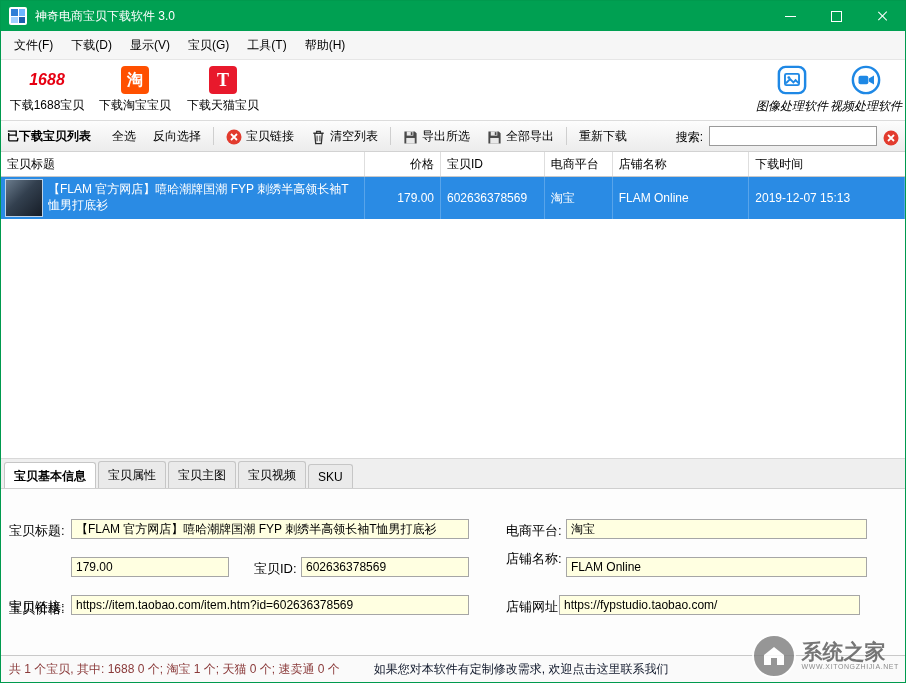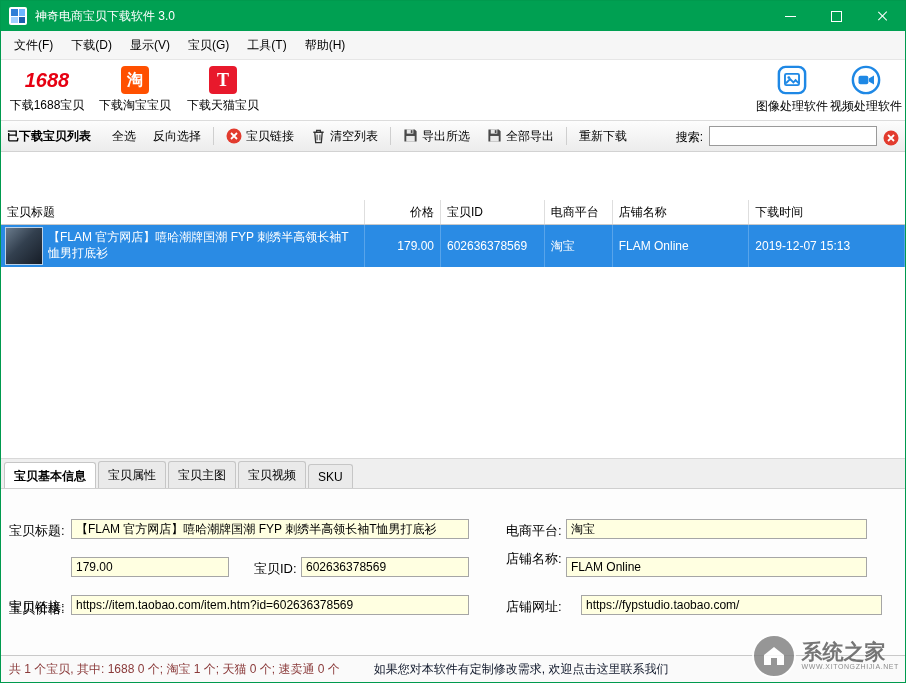--- a/index.html
+++ b/index.html
@@ -25,41 +25,41 @@
   .glyph-close::after{transform:rotate(-45deg);}
 
   
   .menubar{height:28px;background:#f6f6f6;display:flex;align-items:center;padding-left:4px;flex:0 0 auto;border-bottom:1px solid #e6e6e6;}
   .menu-item{padding:0 9px;height:22px;line-height:22px;cursor:default;}
 
   
   .toolbar{height:60px;display:flex;align-items:center;background:#fff;border-bottom:1px solid #dcdcdc;flex:0 0 auto;padding:0 2px;}
   .tool-btn{width:88px;height:56px;display:flex;flex-direction:column;align-items:center;justify-content:center;gap:3px;cursor:pointer;border-radius:3px;}
   .tool-btn .lbl{font-size:12px;white-space:nowrap;}
-  .icon-1688{color:#e60012;font-weight:bold;font-style:italic;font-size:20px;height:28px;display:flex;align-items:center;}
+  .icon-1688{color:#e60012;font-weight:bold;font-style:italic;font-size:16px;height:28px;display:flex;align-items:center;}
   .icon-tile{width:28px;height:28px;border-radius:4px;display:flex;align-items:center;justify-content:center;color:#fff;font-weight:bold;box-sizing:border-box;}
   .tile-taobao{background:#ff5000;font-size:16px;}
   .tile-tmall{background:#e8192c;font-size:18px;font-family:"Liberation Serif",serif;}
   .tile-smt{background:#ff7300;}
   .smt-arc{width:13px;height:13px;border:3.5px solid #fff;border-top-color:transparent;border-radius:50%;}
   .toolbar-spacer{flex:1;}
-  .tool-btn.small{width:74px;}
+  .tool-btn.small{width:74px;font-style:italic;}
 
   
   .actionbar{height:30px;background:linear-gradient(#fdfdfd,#ececec);border-bottom:1px solid #d2d2d2;display:flex;align-items:center;padding:0 6px;gap:1px;flex:0 0 auto;}
   .list-label{font-weight:bold;margin-right:12px;white-space:nowrap;}
-  .act-btn{display:flex;align-items:flex-start;gap:4px;padding:3px 7px;cursor:pointer;border:1px solid transparent;border-radius:2px;white-space:nowrap;}
+  .act-btn{display:flex;align-items:flex-end;gap:4px;padding:3px 7px;cursor:pointer;border:1px solid transparent;border-radius:2px;white-space:nowrap;}
   .sep{width:1px;height:18px;background:#cfcfcf;margin:0 3px;}
   .search-wrap{margin-left:auto;display:flex;align-items:flex-end;gap:6px;}
   .search-input{width:168px;height:20px;border:1px solid #9a9a9a;background:#fff;font-size:12px;padding:1px 4px;box-sizing:border-box;font-family:inherit;}
   .round-x{width:16px;height:16px;flex:0 0 auto;}
 
   
   .table{display:flex;flex-direction:column;flex:1;min-height:0;background:#fff;}
-  .thead{display:flex;height:24px;border-bottom:1px solid #c9c9c9;flex:0 0 auto;background:#fff;margin-top:48px;}
+  .thead{display:flex;height:24px;border-bottom:1px solid #c9c9c9;flex:0 0 auto;background:#fff;}
   .th{display:flex;align-items:center;padding:0 6px;border-right:1px solid #dedede;box-sizing:border-box;font-size:12px;}
   .col-title{width:365px;}
   .col-price{width:76px;justify-content:flex-end;}
   .col-id{width:104px;}
   .col-platform{width:68px;}
   .col-shop{width:137px;}
   .col-time{width:156px;border-right:none;}
   .trow{display:flex;height:42px;background:#2a8be4;color:#fff;flex:0 0 auto;cursor:default;}
   .td{display:flex;align-items:center;padding:0 6px;box-sizing:border-box;border-right:1px solid rgba(255,255,255,.22);font-size:12px;}
   .td.col-title{gap:5px;padding:0 4px;}
@@ -254,21 +254,21 @@
     <span class="f-label" style="left:8px;top:71px;margin-top:40px;">宝贝价格:</span>
     <input class="f-input" style="left: 70px; top: 68px; width: 158px;" type="text" value="179.00">
     <span class="f-label" style="left:253px;top:71px;">宝贝ID:</span>
     <input class="f-input" style="left: 300px; top: 68px; width: 168px;" type="text" value="602636378569">
     <span class="f-label" style="left:505px;top:61px;">店铺名称:</span>
     <input class="f-input" style="left: 565px; top: 68px; width: 301px;" type="text" value="FLAM Online">
 
     <span class="f-label" style="left:8px;top:109px;">宝贝链接:</span>
     <input class="f-input" style="left: 70px; top: 106px; width: 398px;" type="text" value="https://item.taobao.com/item.htm?id=602636378569">
     <span class="f-label" style="left:505px;top:109px;">店铺网址:</span>
-    <input class="f-input" style="left: 580px; top: 106px; width: 301px;" type="text" value="https://fypstudio.taobao.com/">
+    <input class="f-input" style="left: 558px; top: 106px; width: 301px;" type="text" value="https://fypstudio.taobao.com/">
   </div>
 
   <div class="statusbar">
     <span class="status-summary">共 1 个宝贝, 其中:  1688 0 个;  淘宝 1 个;  天猫 0 个;  速卖通 0 个</span>
     <span class="status-link">如果您对本软件有定制修改需求, 欢迎点击这里联系我们</span>
   </div>
 
   <div class="watermark">
     <svg width="46" height="46" viewBox="0 0 46 46">
       <circle cx="23" cy="23" r="21" fill="#7d7d7d"></circle>

